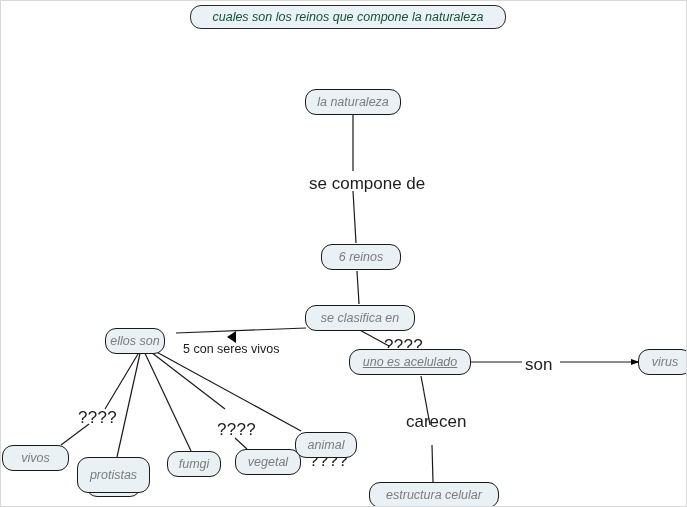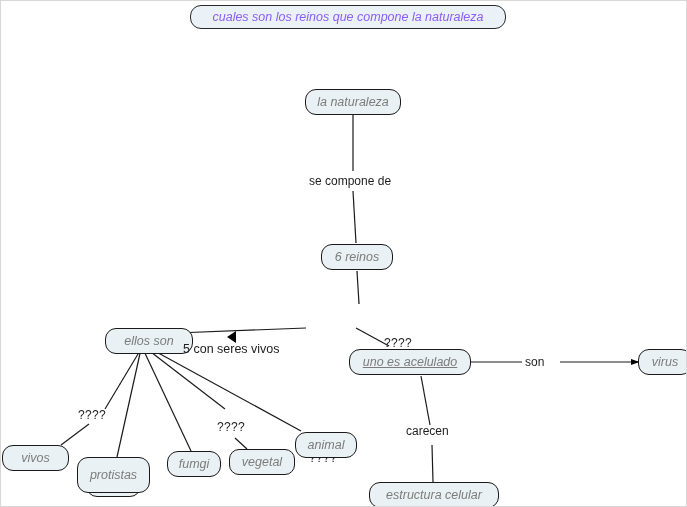--- a/index.html
+++ b/index.html
@@ -46,35 +46,35 @@
   }
   .node.ghost {
     z-index: 2;
   }
   .title-node {
     position: absolute;
     box-sizing: border-box;
     background: #eaf2f7;
     border: 1.3px solid #2a2a2a;
     border-radius: 11px;
-    color: #8b5cf6;
+    color: #14532d;
     font-style: italic;
     font-size: 12.5px;
     line-height: 1;
     display: flex;
     align-items: center;
     justify-content: center;
     white-space: nowrap;
     padding: 0 14px;
     z-index: 5;
   }
   .link-label {
     position: absolute;
     color: #1d1d1d;
-    font-size: 12px;
+    font-size: 17px;
     line-height: 1;
     white-space: nowrap;
     background: transparent;
     z-index: 3;
   }
   .link-label.q {
     letter-spacing: 0.3px;
   }
   .arrow-label {
     position: absolute;
@@ -134,53 +134,54 @@
 
     <line x1="150" y1="348" x2="300" y2="430" stroke="#1a1a1a" stroke-width="1.2"></line>
   </svg>
 
   <div class="title-node" style="left:189px; top:4px; width:316px; height:24px;">cuales son los reinos que compone la naturaleza</div>
 
   <div class="node" style="left:304px; top:88px; width:96px; height:26px;">la naturaleza</div>
 
   <div class="link-label" style="left:308px; top:174px;">se compone de</div>
 
-  <div class="node" style="left:320px; top:243px; width:72px; height:26px;">6 reinos</div>
+  <div class="node" style="left:320px; top:243px; width:80px; height:26px;">6 reinos</div>
 
+  <div class="node" style="left:304px; top:304px; width:110px; height:26px;">se clasifica en</div>
 
-  <div class="node" style="left:104px; top:327px; width:88px; height:26px;">ellos son</div>
+  <div class="node" style="left:104px; top:327px; width:60px; height:26px;">ellos son</div>
 
   <div class="arrow-label" style="left:182px; top:330px;flex-direction:column;">
     <span class="arrow-left"></span>
     <span class="txt">5 con seres vivos</span>
   </div>
 
   <div class="link-label q" style="left:383px; top:336px;">????</div>
 
   <div class="node" style="left:348px; top:348px; width:122px; height:26px;text-decoration:underline;">uno es acelulado</div>
 
   <div class="link-label" style="left:524px; top:355px;">son</div>
 
   <div class="node" style="left:637px; top:348px; width:50px; height:26px;">virus</div>
 
-  <div class="link-label" style="left:405px; top:424px;">carecen</div>
+  <div class="link-label" style="left:405px; top:412px;">carecen</div>
 
   <div class="node" style="left:368px; top:481px; width:130px; height:26px;">estructura celular</div>
 
   <div class="link-label q" style="left:77px; top:408px;">????</div>
 
   <div class="node" style="left:1px; top:444px; width:67px; height:26px;">vivos</div>
 
   <div class="node ghost" style="left:85px; top:470px; width:55px; height:26px;"></div>
 
   <div class="node" style="left:76px; top:456px; width:73px; height:36px;font-style:italic;">protistas</div>
 
   <div class="node" style="left:166px; top:450px; width:54px; height:26px;">fumgi</div>
 
   <div class="link-label q" style="left:216px; top:420px;">????</div>
 
-  <div class="node" style="left:228px; top:448px; width:66px; height:26px;border-radius:10px;">vegetal</div>
+  <div class="node" style="left:234px; top:448px; width:66px; height:26px;">vegetal</div>
 
   <div class="link-label q" style="left:308px; top:451px;">????</div>
 
   <div class="node" style="left:294px; top:431px; width:62px; height:26px;">animal</div>
 
 </div>
 
 </body></html>

